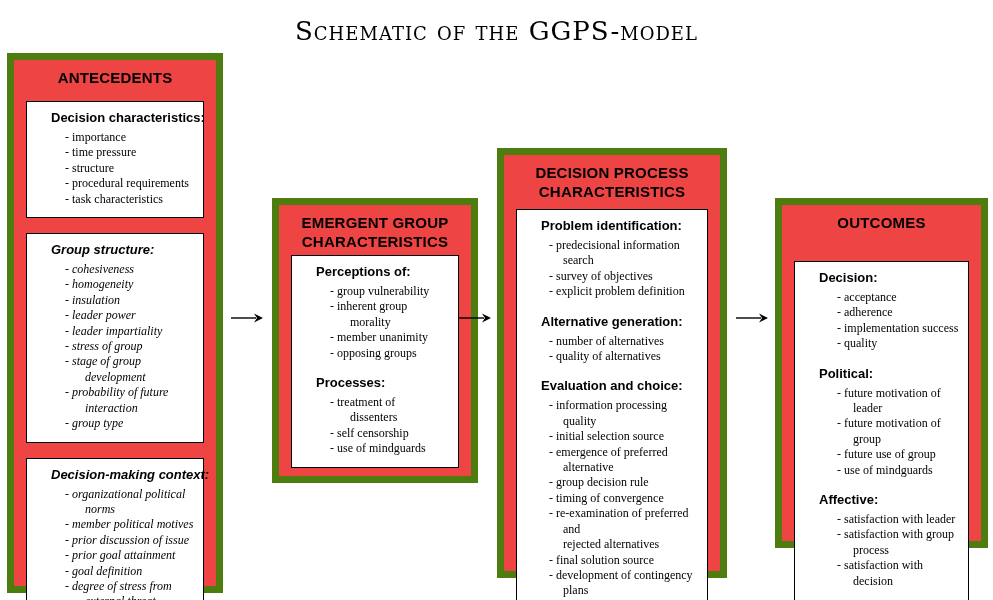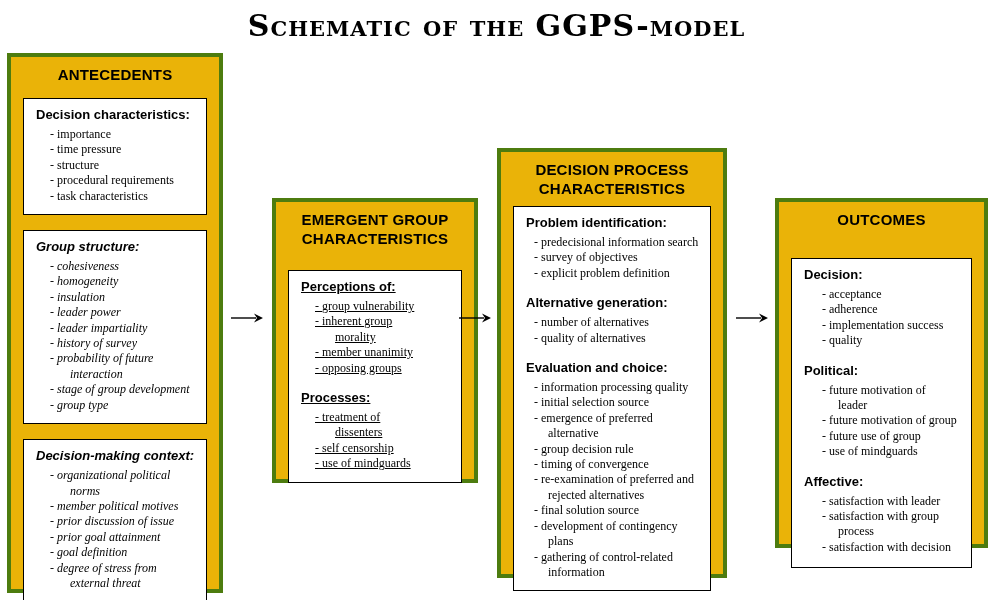--- a/index.html
+++ b/index.html
@@ -8,47 +8,47 @@
     width: 993px;
     height: 600px;
     background: #ffffff;
     color: #000;
     font-family: "Liberation Serif", serif;
     overflow: hidden;
   }
   .title {
     position: absolute;
     top: 0px; left: 0; right: 0;
-    margin: 8px;
+    margin: 16px;
     text-align: center;
     font-family: "DejaVu Serif", serif;
-    font-weight: bold;
+    font-weight: normal;
     font-variant: small-caps;
-    font-size: 30px;
+    font-size: 26px;
     letter-spacing: 1px;
   }
   .box {
     position: absolute;
-    border: 4px solid #4d7c0f;
-    background: #eab308;
+    border: 7px solid #4d7c0f;
+    background: #ef4444;
     box-sizing: border-box;
   }
   .box-header {
     font-family: "Liberation Sans", sans-serif;
     font-weight: bold;
     font-size: 15px;
     line-height: 19px;
     text-align: center;
     margin: 8px 6px 0 6px;
     letter-spacing: 0.2px;
   }
   .subbox, .innerbox {
     border: 1px solid #000;
     margin: 0 12px;
-    padding: 8px 5px 10px 12px;
+    padding: 8px 5px 10px 24px;
     background: #fff;
   }
   .sec + .sec { margin-top: 14px; }
   .sec-heading {
     font-family: "Liberation Sans", sans-serif;
     font-weight: bold;
     font-size: 13px;
     line-height: 16px;
     margin: 0 0 4px 0;
     white-space: nowrap;
@@ -67,21 +67,21 @@
   .ind-d li { padding-left: 34px; text-indent: -16px; } 
 
   
   .box-antecedents { left: 7px;   top: 53px;  width: 216px; height: 540px; }
   .box-emergent    { left: 272px; top: 198px; width: 206px; height: 285px; }
   .box-process     { left: 497px; top: 148px; width: 230px; height: 430px; }
   .box-outcomes    { left: 775px; top: 198px; width: 213px; height: 350px; }
 
   .box-antecedents .box-header { margin-bottom: 14px; }
   .box-antecedents .subbox + .subbox { margin-top: 15px; font-style: italic; }
-  .box-emergent .innerbox { margin-top: 22px;  padding-right: 3px; text-decoration: underline; }
+  .box-emergent .innerbox { margin-top: 4px;  padding-right: 3px; }
   .box-process  .innerbox { margin-top: 8px; }
   .box-outcomes .innerbox { margin-top: 29px; padding-bottom: 12px; }
 
   .arrow { position: absolute; top: 311px; width: 34px; height: 14px; }
   .arrow-1 { left: 230px; }
   .arrow-2 { left: 458px; }
   .arrow-3 { left: 735px; }
 </style>
 </head>
 <body>
@@ -103,24 +103,24 @@
         </ul>
     </div>
     <div class="subbox">
       <div class="sec-heading">Group structure:</div>
       <ul class="items ind-a">
           <li>cohesiveness</li>
           <li>homogeneity</li>
           <li>insulation</li>
           <li>leader power</li>
           <li>leader impartiality</li>
-          <li>history of survey</li>
+          <li>stress of group</li>
+          <li>stage of group development</li>
           <li>probability of future
 interaction</li>
-          <li>stage of group development</li>
           <li>group type</li>
         </ul>
     </div>
     <div class="subbox">
       <div class="sec-heading">Decision-making context:</div>
       <ul class="items ind-a">
           <li>organizational political
 norms</li>
           <li>member political motives</li>
           <li>prior discussion of issue</li>

